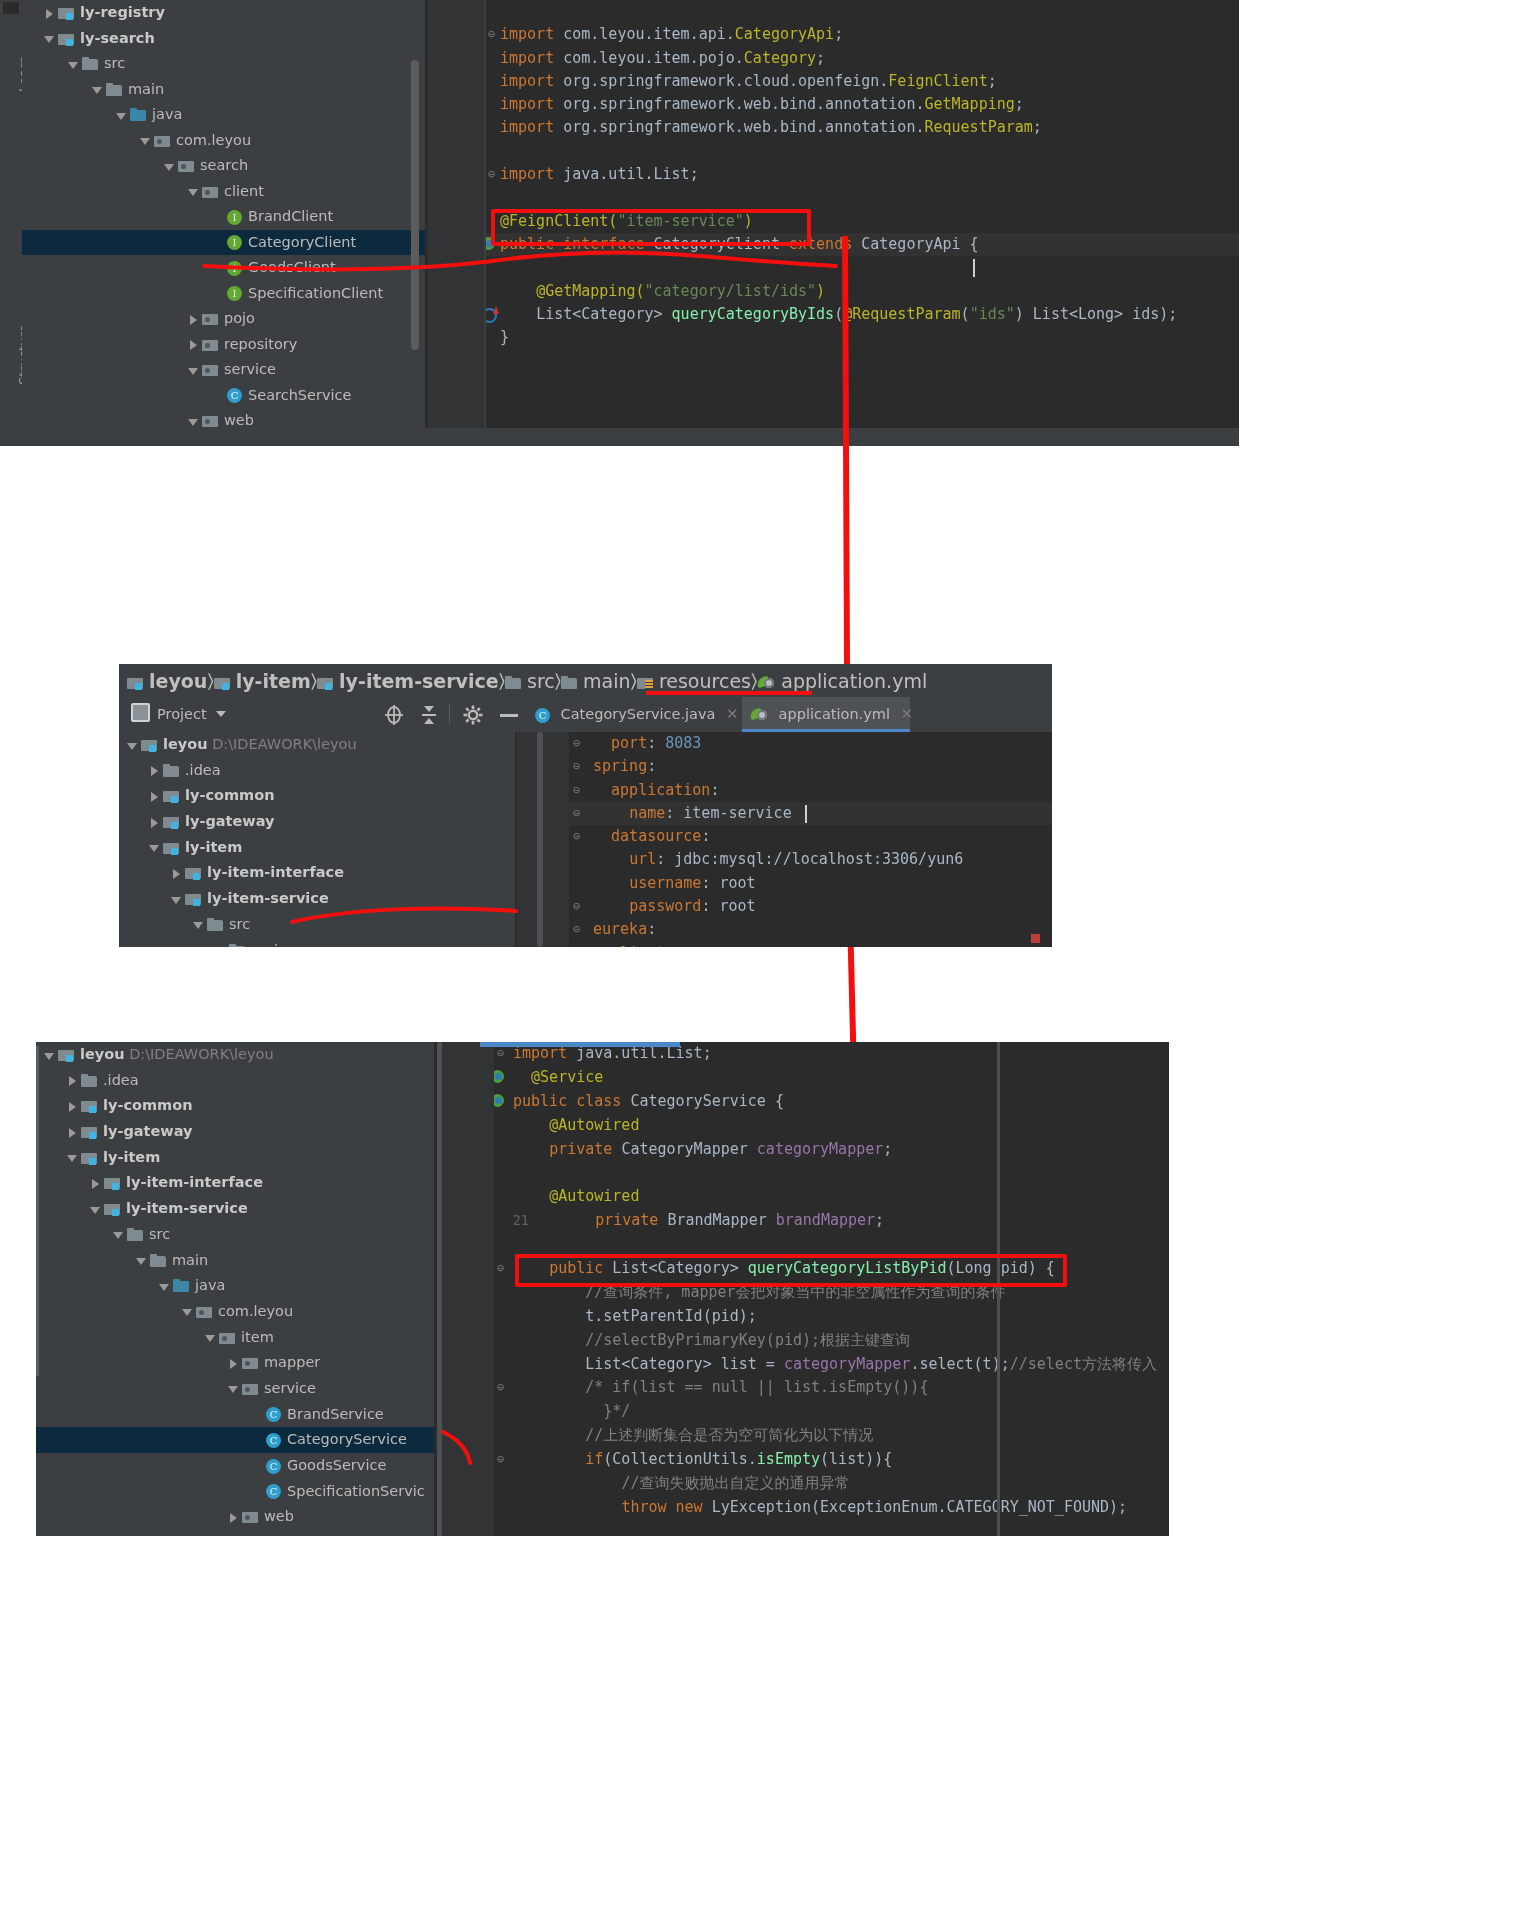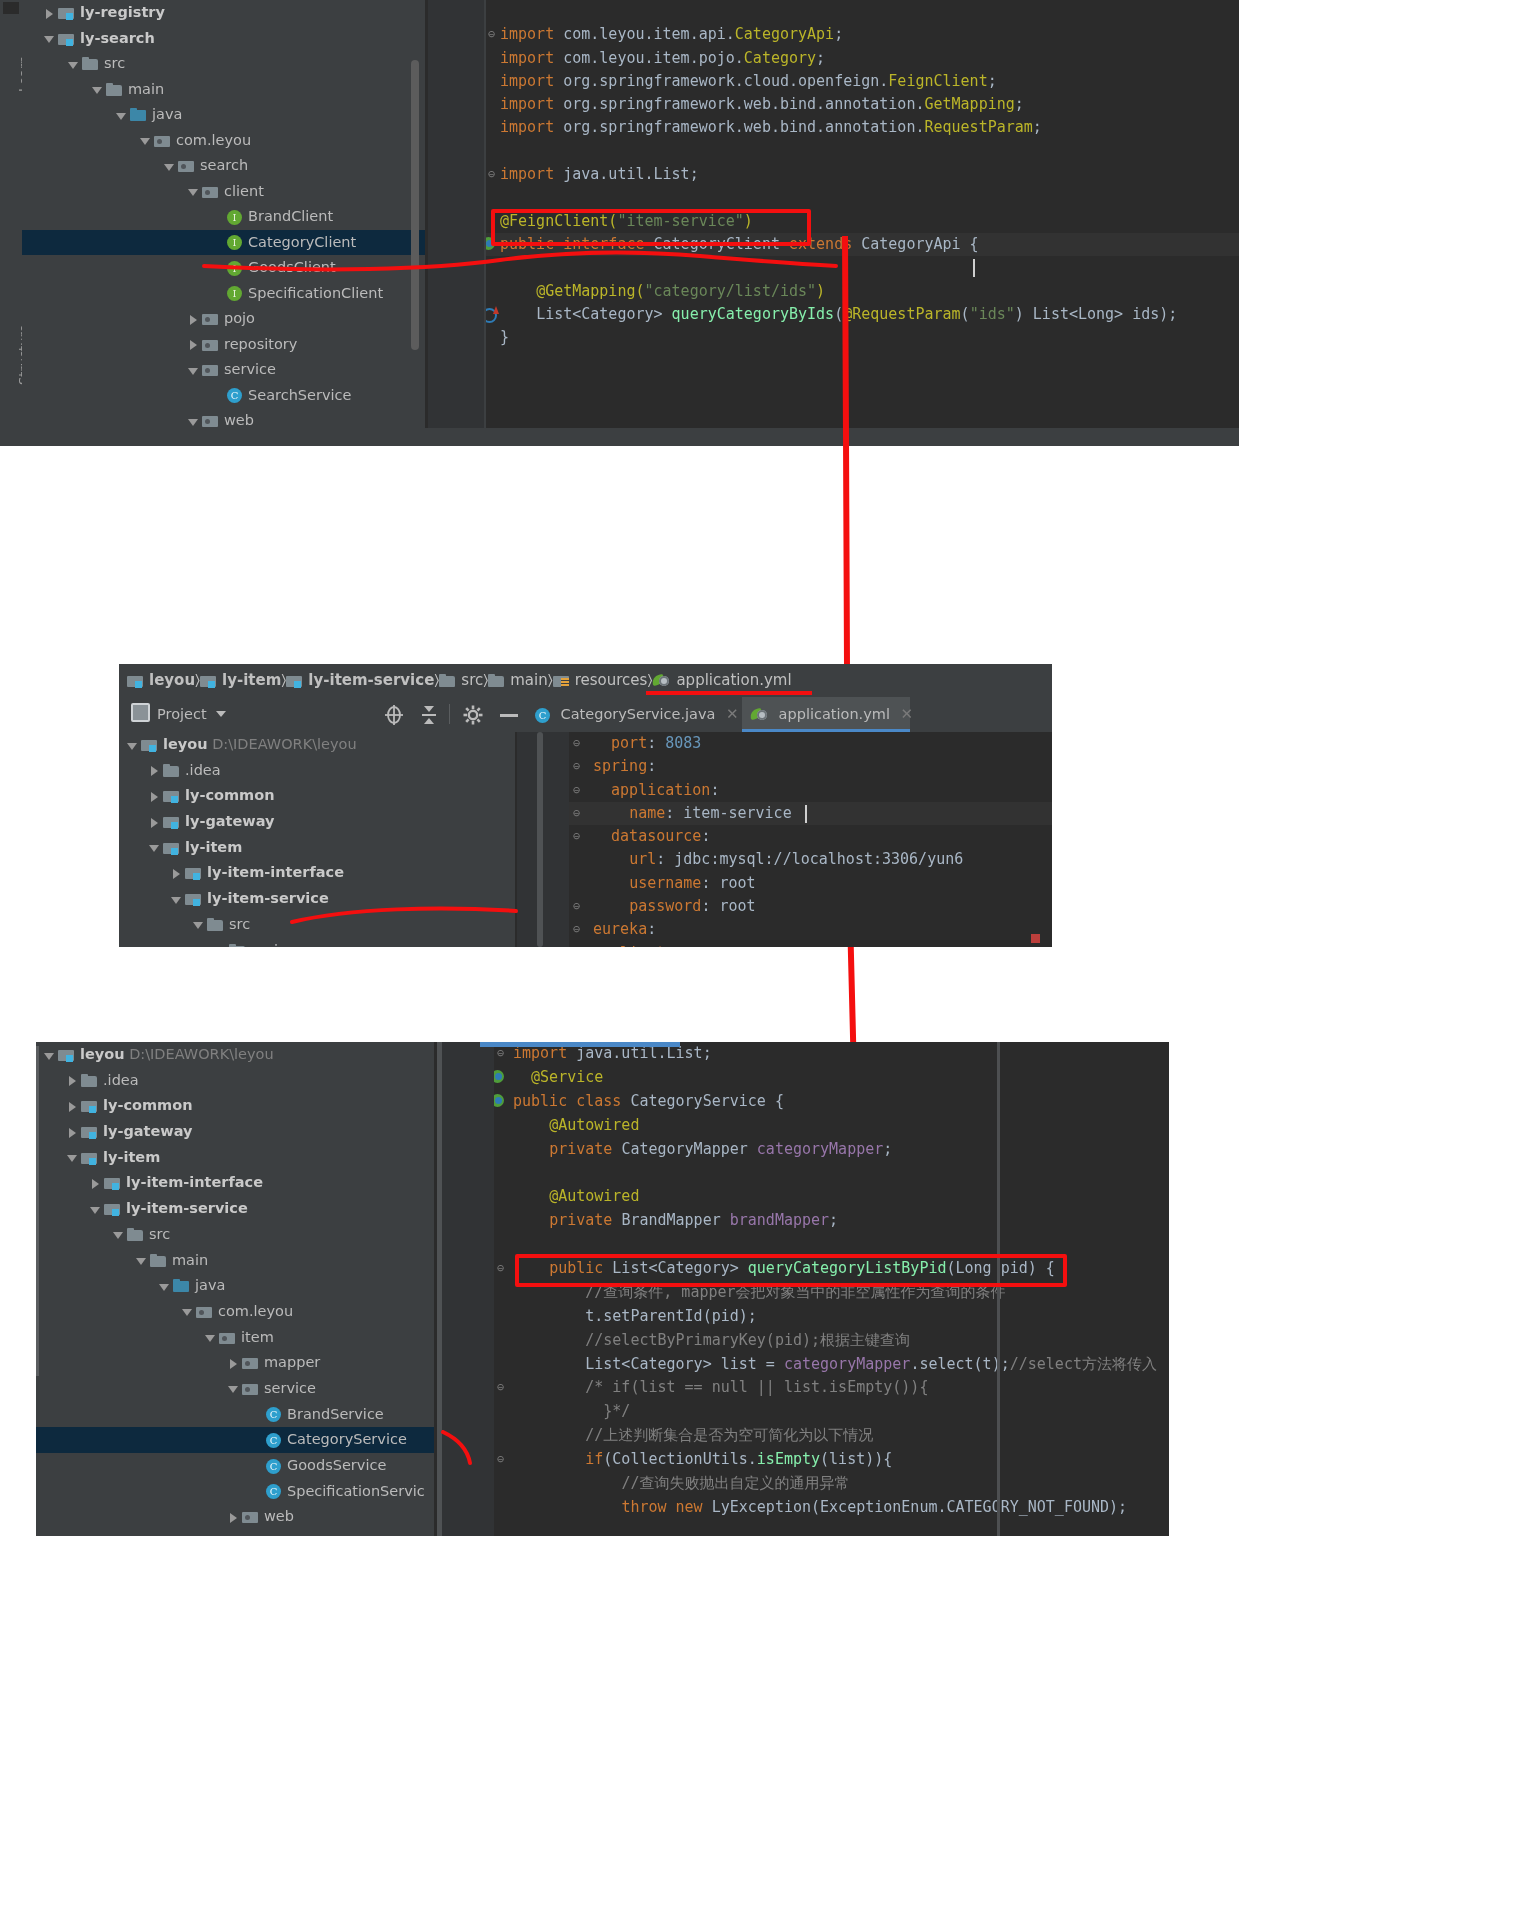--- a/index.html
+++ b/index.html
@@ -170,21 +170,21 @@
   }
   .redline { position:absolute; background:#f40f0f; }
 
   .scrollv {
     position:absolute; width:8px; background:#5c5c5c; border-radius:4px;
   }
   .vsep { position:absolute; background:#2b2b2b; width:1px; }
 
   .breadcrumb {
     position:absolute; height:33px; line-height:33px;
-    background:#3c3f41; font-size:15px; color:#c0c0c0; white-space:nowrap;
+    background:#3c3f41; font-size:19px; color:#c0c0c0; white-space:nowrap;
   }
   .crumb { display:inline-block; vertical-align:middle; }
   .toolbar {
     position:absolute; height:35px; background:#3c3f41;
   }
   .tabstrip { position:absolute; height:35px; background:#3c3f41; }
   .tab {
     position:absolute; height:35px; line-height:35px; font-size:14.5px;
     color:#bbbbbb; padding:0 8px; white-space:nowrap;
   }
@@ -421,21 +421,21 @@
 
     <div class="editor" style="left:401px;top:0;width:732px;height:494px;">
       <div class="code" id="bot-code">
           <div class="cline" style="height: 23.9px; line-height: 23.9px;"><span class="gutnum" style="width: 46px;">14</span><span class="fold" style="left: 60px;">⊖</span><span class="ctext" style="left: 76px;"><span class="k">import</span><span class="t"> java.util.List;</span></span></div>
           <div class="cline" style="height: 23.9px; line-height: 23.9px;"><span class="gutnum" style="width: 46px;">15</span><span class="gutter-icon gi-green" style="left: 54px; top: 4px;"></span><span class="ctext" style="left: 76px;"><span class="">  </span><span class="an">@Service</span></span></div>
           <div class="cline" style="height: 23.9px; line-height: 23.9px;"><span class="gutnum" style="width: 46px;">16</span><span class="gutter-icon gi-green" style="left: 54px; top: 4px;"></span><span class="ctext" style="left: 76px;"><span class="k">public class </span><span class="t">CategoryService {</span></span></div>
           <div class="cline" style="height: 23.9px; line-height: 23.9px;"><span class="gutnum" style="width: 46px;">17</span><span class="ctext" style="left: 76px;"><span class="">    </span><span class="an">@Autowired</span></span></div>
           <div class="cline" style="height: 23.9px; line-height: 23.9px;"><span class="gutnum" style="width: 46px;">18</span><span class="ctext" style="left: 76px;"><span class="">    </span><span class="k">private </span><span class="t">CategoryMapper </span><span class="fld">categoryMapper</span><span class="t">;</span></span></div>
           <div class="cline" style="height: 23.9px; line-height: 23.9px;"><span class="gutnum" style="width: 46px;">19</span><span class="ctext" style="left: 76px;"></span></div>
           <div class="cline" style="height: 23.9px; line-height: 23.9px;"><span class="gutnum" style="width: 46px;">20</span><span class="ctext" style="left: 76px;"><span class="">    </span><span class="an">@Autowired</span></span></div>
-          <div class="cline" style="height: 23.9px; line-height: 23.9px;"><span class="gutnum" style="width: 46px;">21</span><span class="ctext" style="left: 76px;"><span class="">    </span><span class="k">private </span><span class="t">BrandMapper </span><span class="fld">brandMapper</span><span class="t">;</span></span></div>
+          <div class="cline" style="height: 23.9px; line-height: 23.9px; margin-left: 46px;"><span class="gutnum" style="width: 46px;">21</span><span class="ctext" style="left: 76px;"><span class="">    </span><span class="k">private </span><span class="t">BrandMapper </span><span class="fld">brandMapper</span><span class="t">;</span></span></div>
           <div class="cline" style="height: 23.9px; line-height: 23.9px;"><span class="gutnum" style="width: 46px;">22</span><span class="ctext" style="left: 76px;"></span></div>
           <div class="cline" style="height: 23.9px; line-height: 23.9px;"><span class="gutnum" style="width: 46px;">23</span><span class="fold" style="left: 60px;">⊖</span><span class="ctext" style="left: 76px;"><span class="">    </span><span class="k">public </span><span class="t">List&lt;Category&gt; </span><span class="fn">queryCategoryListByPid</span><span class="t">(Long pid) {</span></span></div>
           <div class="cline" style="height: 23.9px; line-height: 23.9px;"><span class="gutnum" style="width: 46px;">24</span><span class="ctext" style="left: 76px;"><span class="">        </span><span class="cm">//查询条件, mapper会把对象当中的非空属性作为查询的条件</span></span></div>
           <div class="cline" style="height: 23.9px; line-height: 23.9px;"><span class="gutnum" style="width: 46px;">26</span><span class="ctext" style="left: 76px;"><span class="">        </span><span class="t">t.setParentId(pid);</span></span></div>
           <div class="cline" style="height: 23.9px; line-height: 23.9px;"><span class="gutnum" style="width: 46px;">27</span><span class="ctext" style="left: 76px;"><span class="">        </span><span class="cm">//selectByPrimaryKey(pid);根据主键查询</span></span></div>
           <div class="cline" style="height: 23.9px; line-height: 23.9px;"><span class="gutnum" style="width: 46px;">28</span><span class="ctext" style="left: 76px;"><span class="">        </span><span class="t">List&lt;Category&gt; list = </span><span class="fld">categoryMapper</span><span class="t">.select(t);</span><span class="cm">//select方法将传入</span></span></div>
           <div class="cline" style="height: 23.9px; line-height: 23.9px;"><span class="gutnum" style="width: 46px;">29</span><span class="fold" style="left: 60px;">⊖</span><span class="ctext" style="left: 76px;"><span class="">        </span><span class="cm">/* if(list == null || list.isEmpty()){</span></span></div>
           <div class="cline" style="height: 23.9px; line-height: 23.9px;"><span class="gutnum" style="width: 46px;">30</span><span class="ctext" style="left: 76px;"><span class="">          </span><span class="cm">}*/</span></span></div>
           <div class="cline" style="height: 23.9px; line-height: 23.9px;"><span class="gutnum" style="width: 46px;">31</span><span class="ctext" style="left: 76px;"><span class="">        </span><span class="cm">//上述判断集合是否为空可简化为以下情况</span></span></div>
           <div class="cline" style="height: 23.9px; line-height: 23.9px;"><span class="gutnum" style="width: 46px;">32</span><span class="fold" style="left: 60px;">⊖</span><span class="ctext" style="left: 76px;"><span class="">        </span><span class="k">if</span><span class="t">(CollectionUtils.</span><span class="fn">isEmpty</span><span class="t">(list)){</span></span></div>

